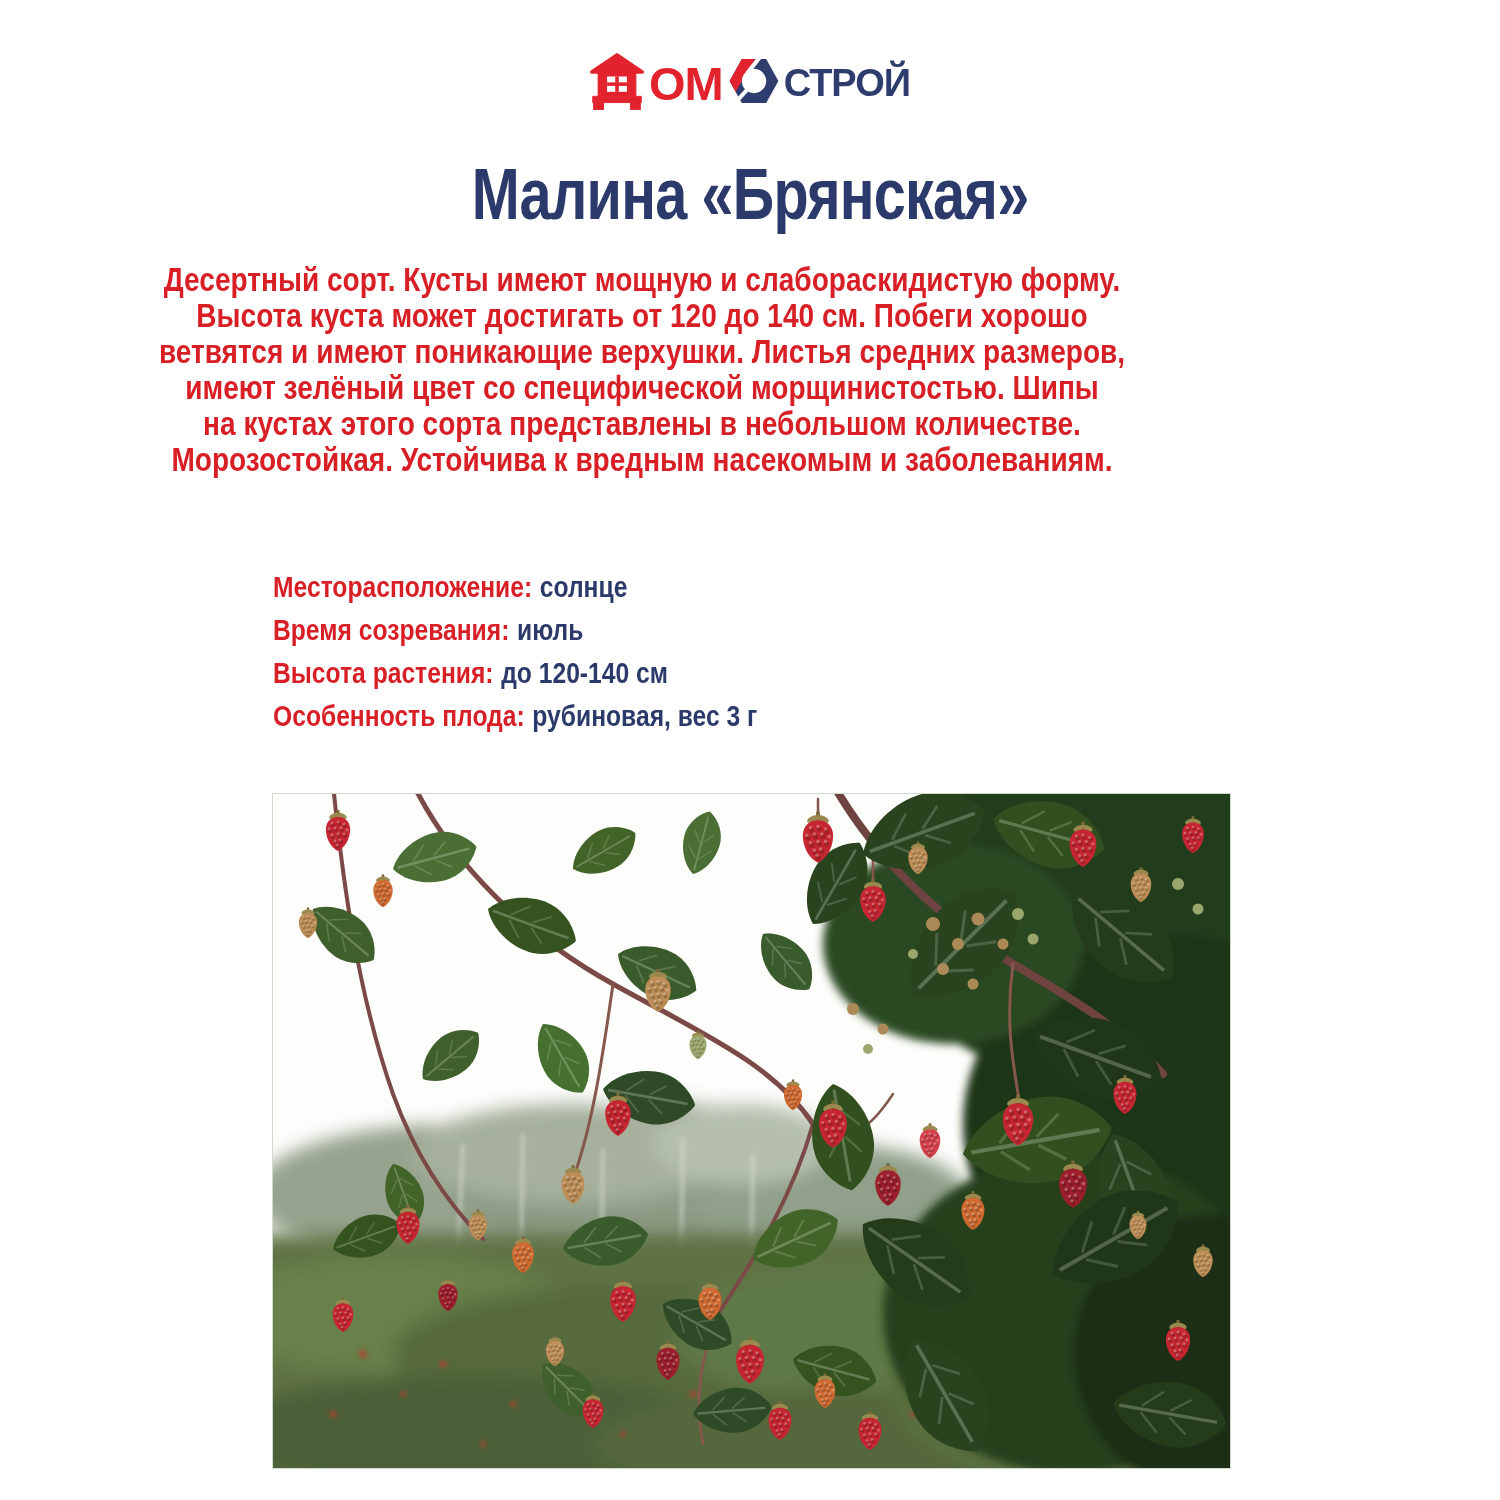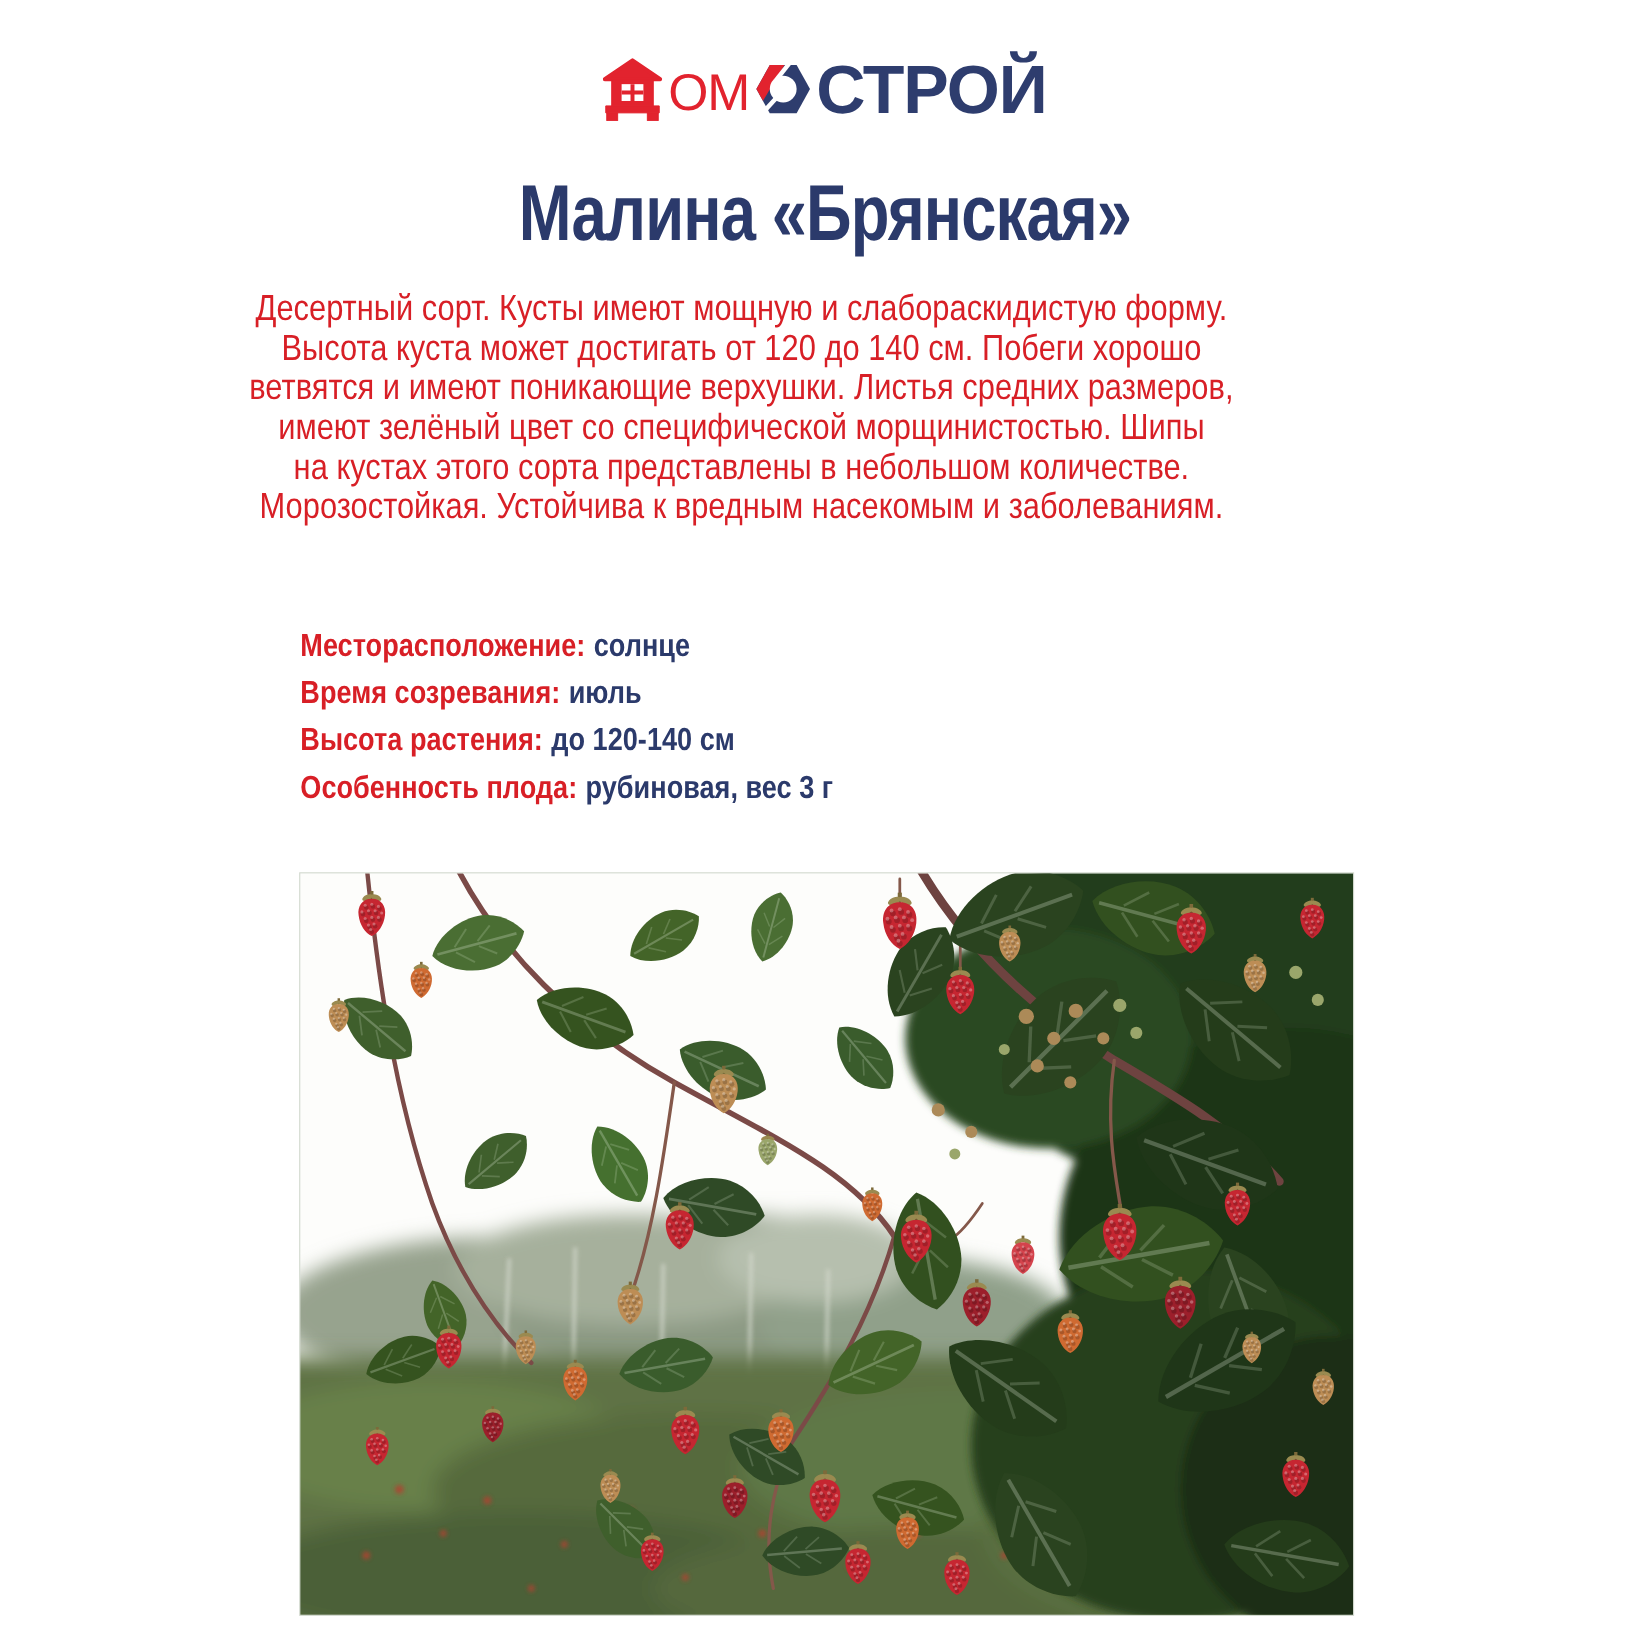--- a/index.html
+++ b/index.html
@@ -6,39 +6,39 @@
   .page {
     position:relative; width:1500px; height:1500px; overflow:hidden;
     background:#ffffff; font-family:"Liberation Sans", sans-serif;
   }
   
   .logo-row {
     position:absolute; top:52px; left:0; width:1500px; height:62px;
     display:flex; align-items:center; justify-content:center;
   }
   .logo-dom {
-    color:#e2232e; font-size:47px; font-weight:normal; letter-spacing:-1px;
+    color:#e2232e; font-size:47px; font-weight:bold; letter-spacing:-1px;
     margin-left:3px; line-height:1;
   }
   .logo-stroy {
-    color:#2e3d6e; font-size:62px; font-weight:bold; letter-spacing:-1px;
+    color:#2e3d6e; font-size:38px; font-weight:bold; letter-spacing:-1px;
     margin-left:4px; line-height:1;
   }
   .logo-house { margin-right:2px; }
   .logo-ring { margin-left:5px; }
   
   .title {
     position:absolute; top:158px; left:0; width:1500px; text-align:center;
     color:#2b3a6b; font-size:72px; font-weight:bold; line-height:1;
     transform:scaleX(0.80); letter-spacing:-1px; white-space:nowrap;
   }
   
   .description {
     position:absolute; top:262px; left:0; width:1284px; text-align:center;
-    color:#d81f26; font-size:33px; font-weight:normal; line-height:36px;margin-left:32px;
+    color:#d81f26; font-size:33px; font-weight:bold; line-height:36px;
   }
   .description .line { transform:scaleX(0.85); white-space:nowrap; }
   
   .attrs { position:absolute; top:549px; left:273px;margin-top:24px; }
   .attr-row {
     white-space:nowrap; line-height:29px; font-size:29px; font-weight:bold;
     margin-bottom:14px; transform:scaleX(0.85); transform-origin:0 50%;
   }
   .attr-label { color:#d81f26; }
   .attr-value { color:#2b3a6b; margin-left:9px; }

